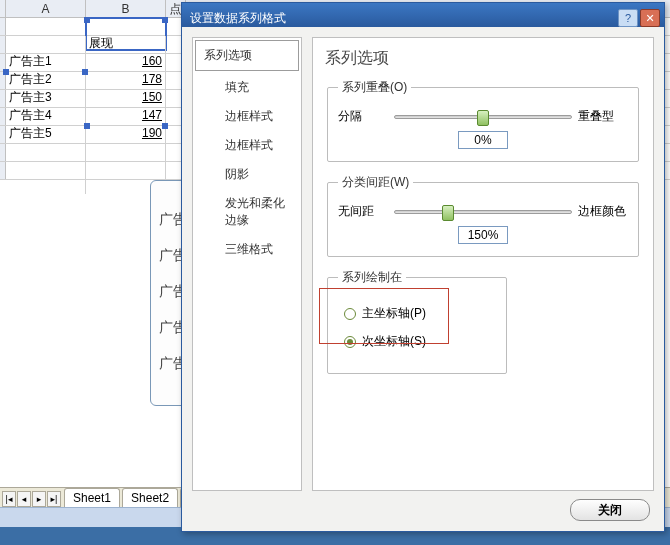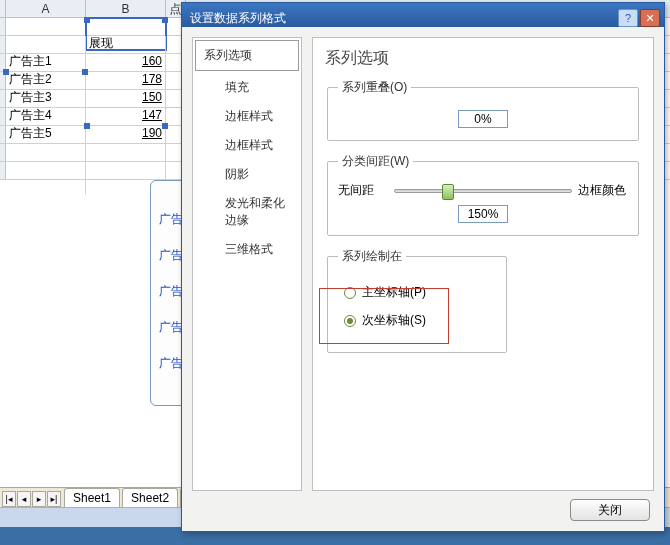--- a/index.html
+++ b/index.html
@@ -13,21 +13,21 @@
   .rows { }
   .row { display:flex; height:18px; border-bottom:1px solid #d0d0d0;}
   .row .rh { width:6px; border-right:1px solid #c0c0c0; background:#e9edf4;}
   .row .cell { flex:0 0 80px; border-right:1px solid #d0d0d0; padding:16px 3px; line-height:18px; white-space:nowrap; overflow:hidden;}
   .row .cell.num { text-align:right;text-decoration:underline; }
   .selB { outline:2px solid #3a66c4; outline-offset:-1px; }
   .handle { position:absolute; width:6px; height:6px; background:#3a66c4; }
 
   
   .chartbox { position:absolute; left:150px; top:180px; width:220px; height:226px; border:1px solid #7a98b7; border-radius:6px; background:#fdfdfd; }
-  .chartbox .leg { position:absolute; left:8px; font-size:12px; color:#1d4ed8; }
+  .chartbox .leg { position:absolute; left:8px; font-size:14px; color:#404040; }
 
   
   .tabs { position:absolute; left:0; bottom:38px; height:20px; width:670px; background:#ece9d8; border-top:1px solid #aca899; display:flex; align-items:flex-end; }
   .tabs .nav { display:flex; margin-left:2px; }
   .tabs .nav span { width:14px; height:16px; border:1px solid #aca899; background:#f5f5f5; margin-right:1px; text-align:center; line-height:14px; font-size:9px;}
   .tabs .tab { padding:2px 8px; border:1px solid #aca899; border-bottom:none; background:#fff; margin-left:2px; border-radius:3px 3px 0 0;}
   .status { position:absolute; left:0; bottom:18px; width:670px; height:20px; background:#c9d8ed; border-top:1px solid #9db3cf;}
   .bottombar { position:absolute; left:0; bottom:0; width:670px; height:18px; background:#3b6ea5;}
 
   
@@ -48,21 +48,21 @@
   .sliderrow .lab { width:50px; }
   .sliderrow .rlab { width:50px; text-align:left;}
   .track { flex:1; height:4px; background:linear-gradient(#c9c9c9,#e8e8e8); border:1px solid #9c9c9c; border-radius:2px; position:relative;}
   .thumb { position:absolute; top:-6px; width:12px; height:16px; background:linear-gradient(#d7f0c0,#8fc060); border:1px solid #5a8a30; border-radius:2px;}
   .valbox { width:50px; height:18px; border:1px solid #7a9ac0; text-align:center; margin:6px auto 0 auto; line-height:16px; background:#fff;}
   fieldset.axis { width:180px; }
   .radio { display:flex; align-items:center; gap:6px; margin:11px 0; padding-left:6px;}
   .radio .dot { width:12px; height:12px; border:1px solid #6b8a3a; border-radius:50%; background:#fff; display:inline-flex; align-items:center; justify-content:center;}
   .radio .dot.sel::after { content:""; width:6px; height:6px; background:#6b8a3a; border-radius:50%;}
   .redbox { position:absolute; border:1px solid #c04030; }
-  .closebtn { position:absolute; right:14px; bottom:10px; width:80px; height:22px; background:linear-gradient(#fefefe,#e3e3e3); border:1px solid #8a8a8a; border-radius:4px; text-align:center; line-height:20px;}
+  .closebtn { position:absolute; right:14px; bottom:10px; width:80px; height:22px; background:linear-gradient(#fefefe,#e3e3e3); border:1px solid #8a8a8a; border-radius:10px; text-align:center; line-height:20px;font-weight:bold;}
 </style>
 </head>
 <body>
 
 <div class="sheet">
   <div class="colheaders">
     <div class="corner"></div>
     <div class="col">A</div>
     <div class="col">B</div>
     <div class="col" style="flex:0 0 20px">点</div>
@@ -169,20 +169,27 @@
       <div class="item">边框样式</div>
       <div class="item">阴影</div>
       <div class="item">发光和柔化边缘</div>
       <div class="item">三维格式</div>
     </div>
     <div class="pane">
       <h3>系列选项</h3>
 
       <fieldset>
         <legend>系列重叠(O)</legend>
+        <div class="sliderrow">
+          <span class="lab">分隔</span>
+          <div class="track">
+            <div class="thumb" style="left:calc(50% - 6px)"></div>
+          </div>
+          <span class="rlab">重叠型</span>
+        </div>
         <div class="valbox">0%</div>
       </fieldset>
 
       <fieldset>
         <legend>分类间距(W)</legend>
         <div class="sliderrow">
           <span class="lab">无间距</span>
           <div class="track">
             <div class="thumb" style="left:calc(30% - 6px)"></div>
           </div>

